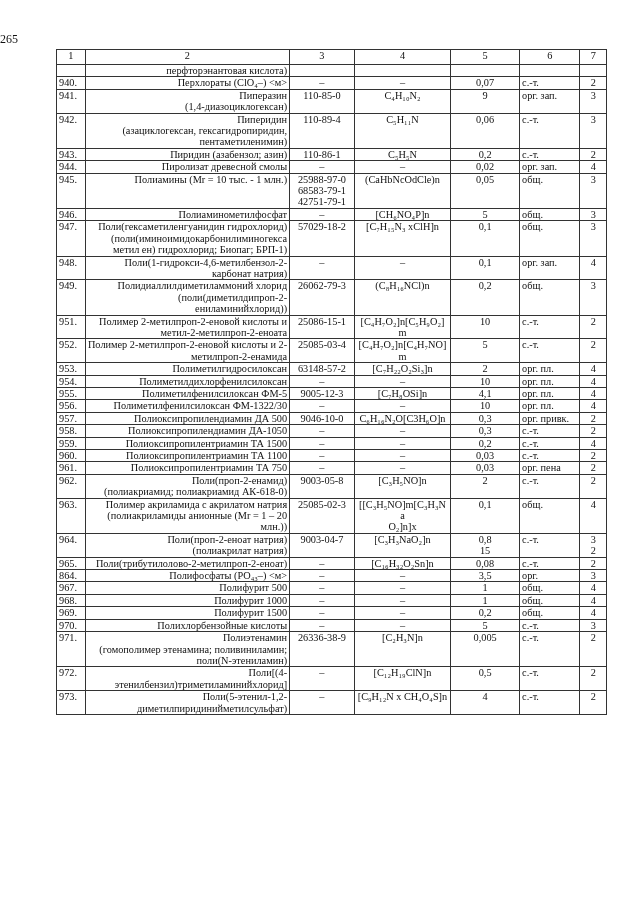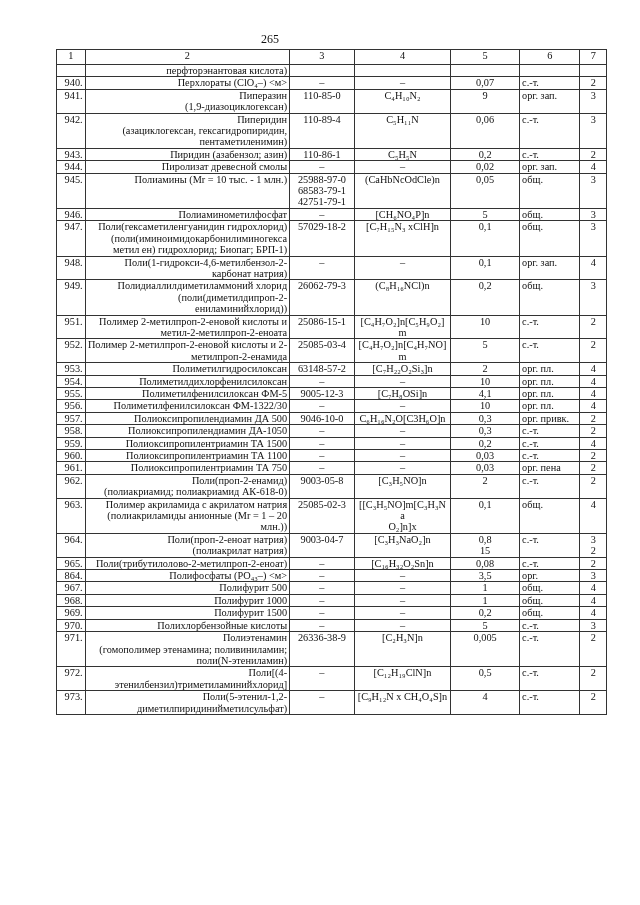--- a/index.html
+++ b/index.html
@@ -1,24 +1,24 @@
 <!DOCTYPE html>
 <html><head>
   <meta charset="utf-8">
   <style>
     html, body { margin: 0; padding: 0; background: #ffffff; }
     body { width: 640px; height: 905px; position: relative; overflow: hidden;
            font-family: "Liberation Serif", "DejaVu Serif", serif; color: #111; }
-    .page-num { position: absolute; top: 32px; left: 0; width: 540px; text-align: center;
+    .page-num { position: absolute; top: 32px; left: 0; width: 540px; 
                 font-size: 12px; font-family: Liberation Serif, serif; }
     table.doc { position: absolute; top: 49px; left: 56px; width: 551px;
                 border-collapse: collapse; table-layout: fixed; font-size: 10.3px; line-height: 11.4px; }
     table.doc td, table.doc th { border: 1px solid #333; padding: 0 2px; vertical-align: top; }
     table.doc th { font-weight: normal; text-align: center; height: 14px; }
-    .c1 { width: 22px; text-align: right; }
+    .c1 { width: 22px; text-align: left; }
     .c2 { width: 188px; text-align: right; }
     .c3 { width: 56px; text-align: center; }
     .c4 { width: 86px; text-align: center; }
     .c5 { width: 60px; text-align: center; }
     .c6 { width: 52px; text-align: left; }
     .c7 { width: 20px; text-align: center; }
     .pre { white-space: pre-line; }
   </style>
 </head>
 <body>
@@ -52,21 +52,21 @@
         <td class="c2 pre">Перхлораты (ClO₄–) &lt;м&gt;</td>
         <td class="c3 pre">–</td>
         <td class="c4 pre">–</td>
         <td class="c5 pre">0,07</td>
         <td class="c6">с.-т.</td>
         <td class="c7 pre">2</td>
       </tr>
       <tr>
         <td class="c1">941.</td>
         <td class="c2 pre">Пиперазин
-(1,9-диазоциклогексан)</td>
+(1,4-диазоциклогексан)</td>
         <td class="c3 pre">110-85-0</td>
         <td class="c4 pre">C₄H₁₀N₂</td>
         <td class="c5 pre">9</td>
         <td class="c6">орг. зап.</td>
         <td class="c7 pre">3</td>
       </tr>
       <tr>
         <td class="c1">942.</td>
         <td class="c2 pre">Пиперидин
 (азациклогексан, гексагидропиридин, пентаметиленимин)</td>

